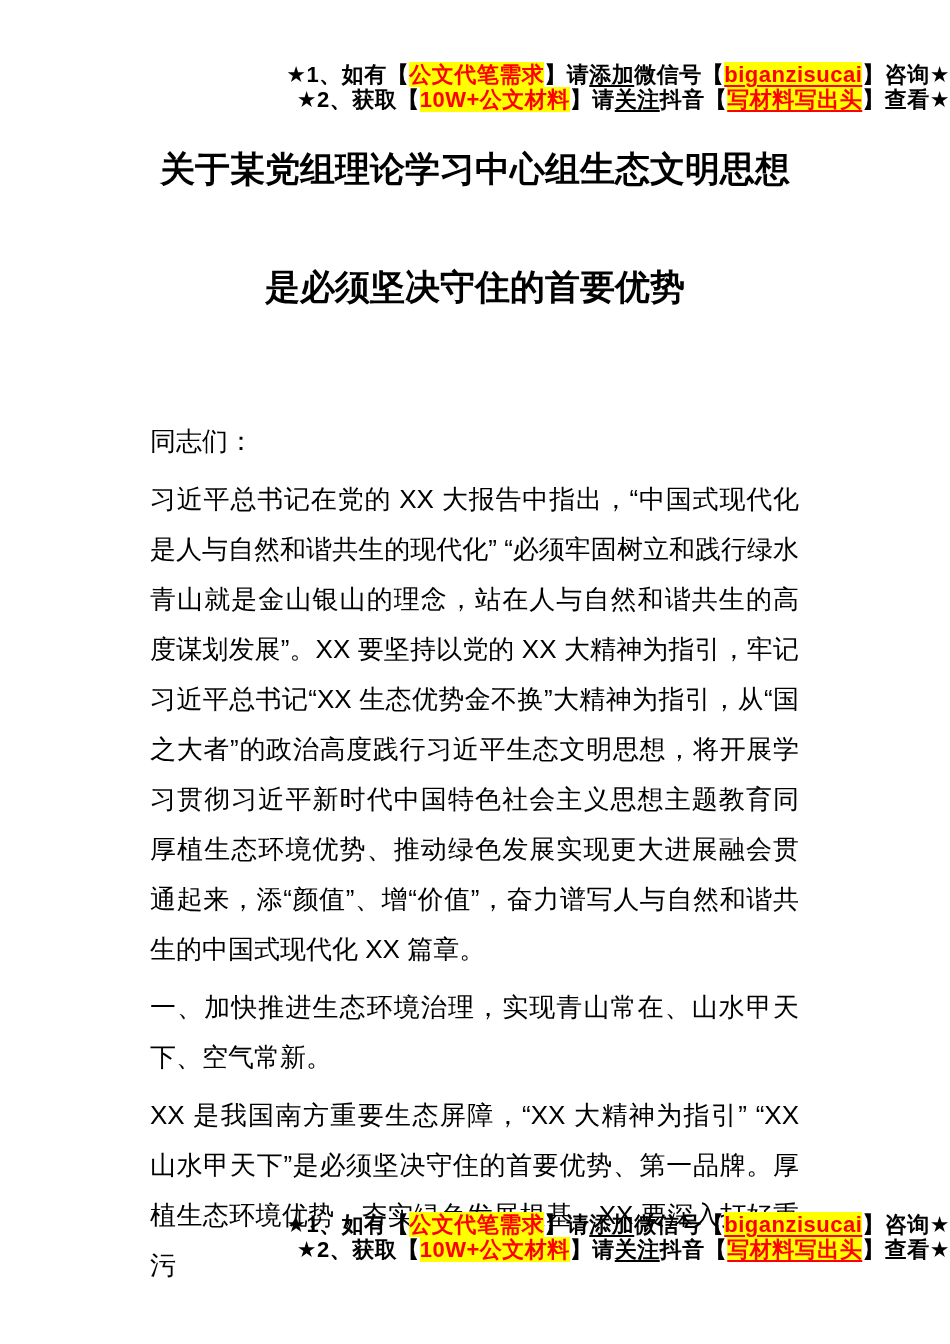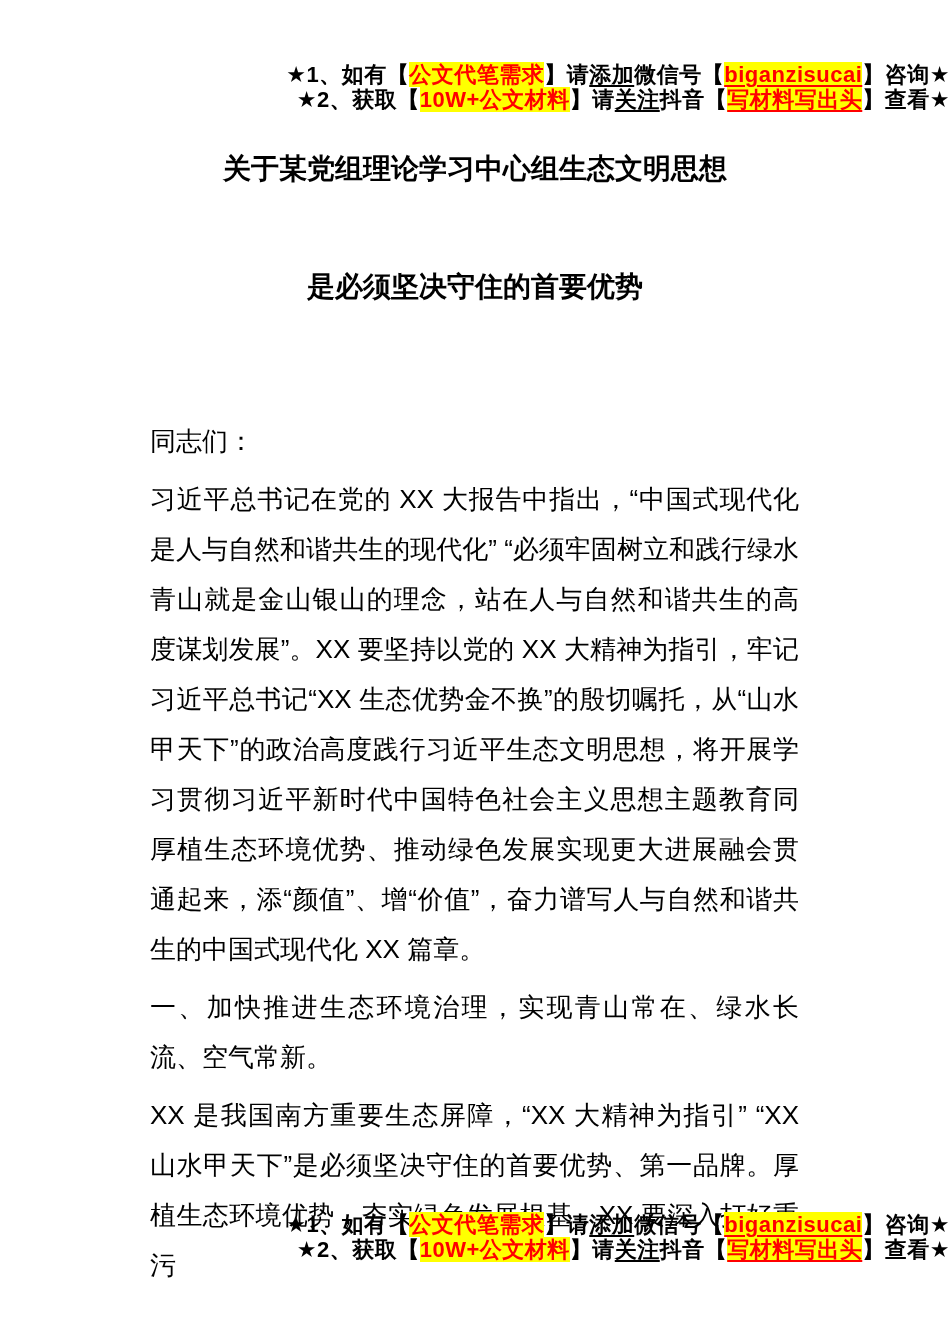--- a/index.html
+++ b/index.html
@@ -39,21 +39,21 @@
     text-decoration-thickness: 2px;
     text-underline-offset: 3px;
   }
   
   .title {
     position: absolute;
     left: 0;
     right: 0;
     text-align: center;
     font-weight: 900;
-    font-size: 28px;
+    font-size: 35px;
     line-height: 42px;
     letter-spacing: 0px;
   }
   .title-1 { top: 148px; }
   .title-2 { top: 266px; }
   
   .body-text {
     position: absolute;
     top: 408px;
     left: 142px;
@@ -75,22 +75,22 @@
   <div class="banner banner-top">
     <div class="banner-line"><span>★1、如有【</span><span class="hl">公文代笔需求</span><span>】请</span><span class="ul">添加</span><span>微信号【</span><span class="hl ul">biganzisucai</span><span>】咨询★</span></div>
     <div class="banner-line"><span>★2、获取【</span><span class="hl">10W+公文材料</span><span>】请</span><span class="ul">关注</span><span>抖音【</span><span class="hl ul">写材料写出头</span><span>】查看★</span></div>
   </div>
 
   <div class="title title-1">关于某党组理论学习中心组生态文明思想</div>
   <div class="title title-2">是必须坚决守住的首要优势</div>
 
   <div class="body-text">
     <p>同志们：</p>
-    <p>习近平总书记在党的 XX 大报告中指出，“中国式现代化是人与自然和谐共生的现代化” “必须牢固树立和践行绿水青山就是金山银山的理念，站在人与自然和谐共生的高度谋划发展”。XX 要坚持以党的 XX 大精神为指引，牢记习近平总书记“XX 生态优势金不换”的殷切嘱托，从“山水甲天下”的政治高度践行习近平生态文明思想，将开展学习贯彻习近平新时代中国特色社会主义思想主题教育同厚植生态环境优势、推动绿色发展实现更大进展融会贯通起来，添“颜值”、增“价值”，奋力谱写人与自然和谐共生的中国式现代化 XX 篇章。</p>
-    <p>一、加快推进生态环境治理，实现青山常在、绿水长流、空气常新。</p>
+    <p>习近平总书记在党的 XX 大报告中指出，“中国式现代化是人与自然和谐共生的现代化” “必须牢固树立和践行绿水青山就是金山银山的理念，站在人与自然和谐共生的高度谋划发展”。XX 要坚持以党的 XX 大精神为指引，牢记习近平总书记“XX 生态优势金不换”大精神为指引，从“国之大者”的政治高度践行习近平生态文明思想，将开展学习贯彻习近平新时代中国特色社会主义思想主题教育同厚植生态环境优势、推动绿色发展实现更大进展融会贯通起来，添“颜值”、增“价值”，奋力谱写人与自然和谐共生的中国式现代化 XX 篇章。</p>
+    <p>一、加快推进生态环境治理，实现青山常在、山水甲天下、空气常新。</p>
     <p>XX 是我国南方重要生态屏障，“XX 大精神为指引” “XX 山水甲天下”是必须坚决守住的首要优势、第一品牌。厚植生态环境优势，夯实绿色发展根基，XX 要深入打好重污</p>
   </div>
 
   <div class="banner banner-bottom">
     <div class="banner-line"><span>★1、如有【</span><span class="hl">公文代笔需求</span><span>】请</span><span class="ul">添加</span><span>微信号【</span><span class="hl ul">biganzisucai</span><span>】咨询★</span></div>
     <div class="banner-line"><span>★2、获取【</span><span class="hl">10W+公文材料</span><span>】请</span><span class="ul">关注</span><span>抖音【</span><span class="hl ul">写材料写出头</span><span>】查看★</span></div>
   </div>
 
 </div>
 

